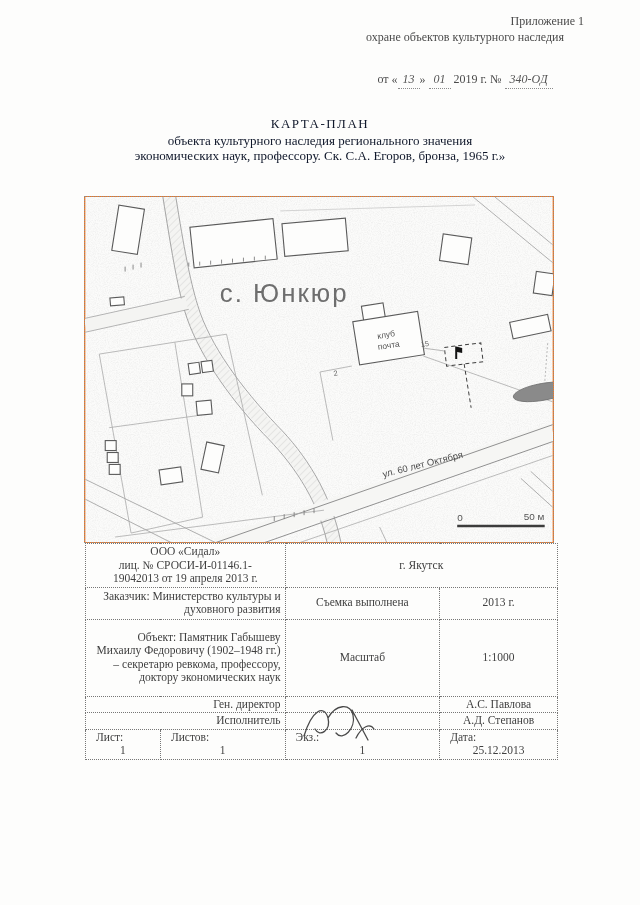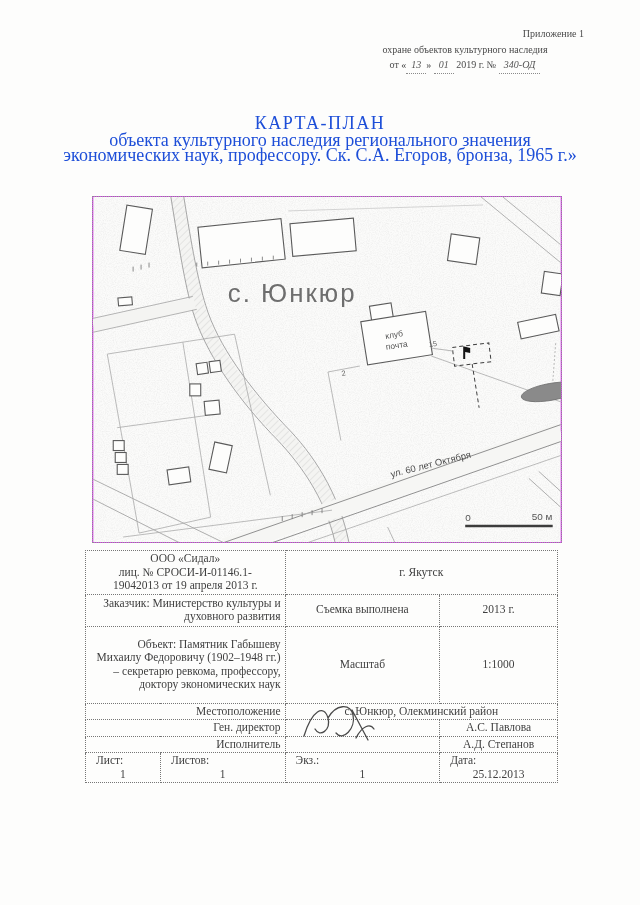--- a/index.html
+++ b/index.html
@@ -1,41 +1,41 @@
 <!DOCTYPE html>
 <html><head>
 <meta charset="utf-8">
 <style>
   html,body{margin:0;padding:0;}
   body{width:640px;height:905px;background:#ffffff;font-family:"Liberation Serif",serif;}
   .page{position:relative;width:640px;height:905px;background:#fdfdfc;overflow:hidden;color:#3f3f3f;}
   .page *{box-sizing:border-box;}
 
   
-  .appendix{position:absolute;top:26px;right:46px;width:258px;text-align:center;
-            font-size:10px;line-height:15.5px;color:#4a4a4a;}
+  .appendix{position:absolute;top:14px;right:46px;width:258px;text-align:center;
+            font-size:12px;line-height:15.5px;color:#4a4a4a;}
   .appendix .l1{text-align:right;padding-right:10px;}
   .orderline{white-space:nowrap;color:#4a4a4a;}
   .blank{display:inline-block;border-bottom:1px dotted #8a8a8a;padding:0 5px;
-         font-style:italic;color:#555;min-width:18px;}
+         font-style:italic;color:#555;min-width:18px;margin-top:27px;}
 
   
   .title{position:absolute;top:116px;left:58px;width:524px;text-align:center;
-         font-size:18px;line-height:15.5px;color:#1d4ed8;}
+         font-size:13px;line-height:15.5px;color:#0f172a;}
   .title .t1{letter-spacing:1.5px;margin-bottom:1px;}
 
   
-  .map{position:absolute;left:92px;top:196px;width:470px;height:347px;
-       border:1px dotted #8f8f8f;background:#d946ef;}
+  .map{position:absolute;left:84px;top:196px;width:470px;height:347px;
+       border:1px dotted #8f8f8f;background:#f97316;}
   .map svg{display:block;}
   .map-sans{font-family:"Liberation Sans",sans-serif;}
 
   
   table.info{position:absolute;left:85px;top:543px;width:473px;border-collapse:collapse;
-             font-size:11.5px;line-height:13.5px;color:#3f3f3f;margin-top:7px;}
+             font-size:11.5px;line-height:13.5px;color:#3f3f3f;}
   table.info td{border:1px dotted #767676;padding:1px 4px;vertical-align:middle;}
   td.c{text-align:center;}
   td.l{text-align:right;}
   .kv{display:flex;justify-content:space-between;padding:0 6px;flex-direction:column;}
   .kv .v{flex:1;text-align:center;}
 
   .signature{position:absolute;left:296px;top:698px;width:90px;height:52px;pointer-events:none;}
 </style>
 </head>
 <body>
@@ -190,24 +190,20 @@
       <td colspan="2" class="l" style="height:32px">Заказчик: Министерство культуры и духовного развития</td>
       <td class="c">Съемка выполнена</td>
       <td class="c">2013 г.</td>
     </tr>
     <tr>
       <td colspan="2" class="l" style="height:77px">Объект: Памятник Габышеву Михаилу Федоровичу (1902–1948 гг.) – секретарю ревкома, профессору, доктору экономических наук</td>
       <td class="c">Масштаб</td>
       <td class="c">1:1000</td>
     </tr>
     <tr>
-      <td colspan="2" class="l" style="height:15px">Местоположение</td>
-      <td colspan="2" class="c">с. Юнкюр, Олекминский район</td>
-    </tr>
-    <tr>
       <td colspan="2" class="l" style="height:15px">Ген. директор</td>
       <td></td>
       <td class="c">А.С. Павлова</td>
     </tr>
     <tr>
       <td colspan="2" class="l" style="height:15px">Исполнитель</td>
       <td></td>
       <td class="c">А.Д. Степанов</td>
     </tr>
     <tr>

